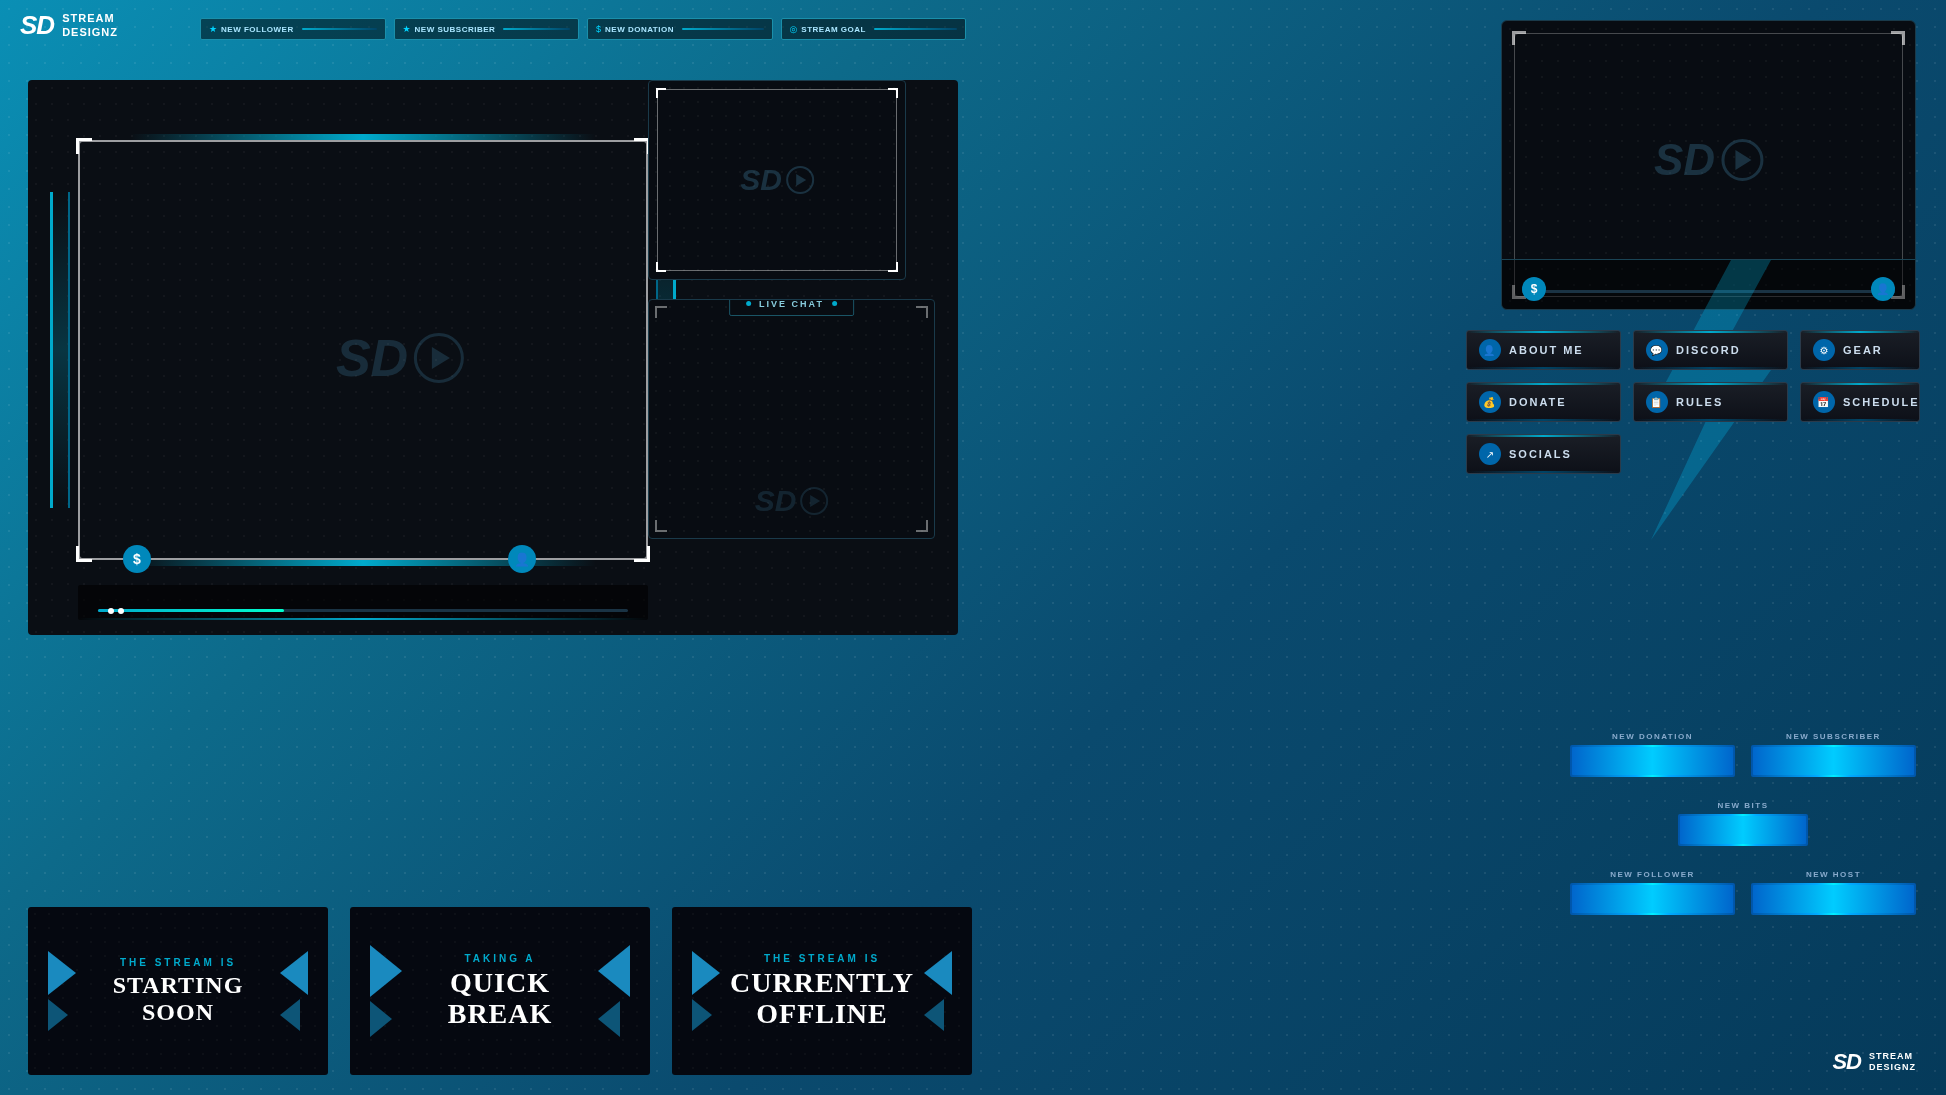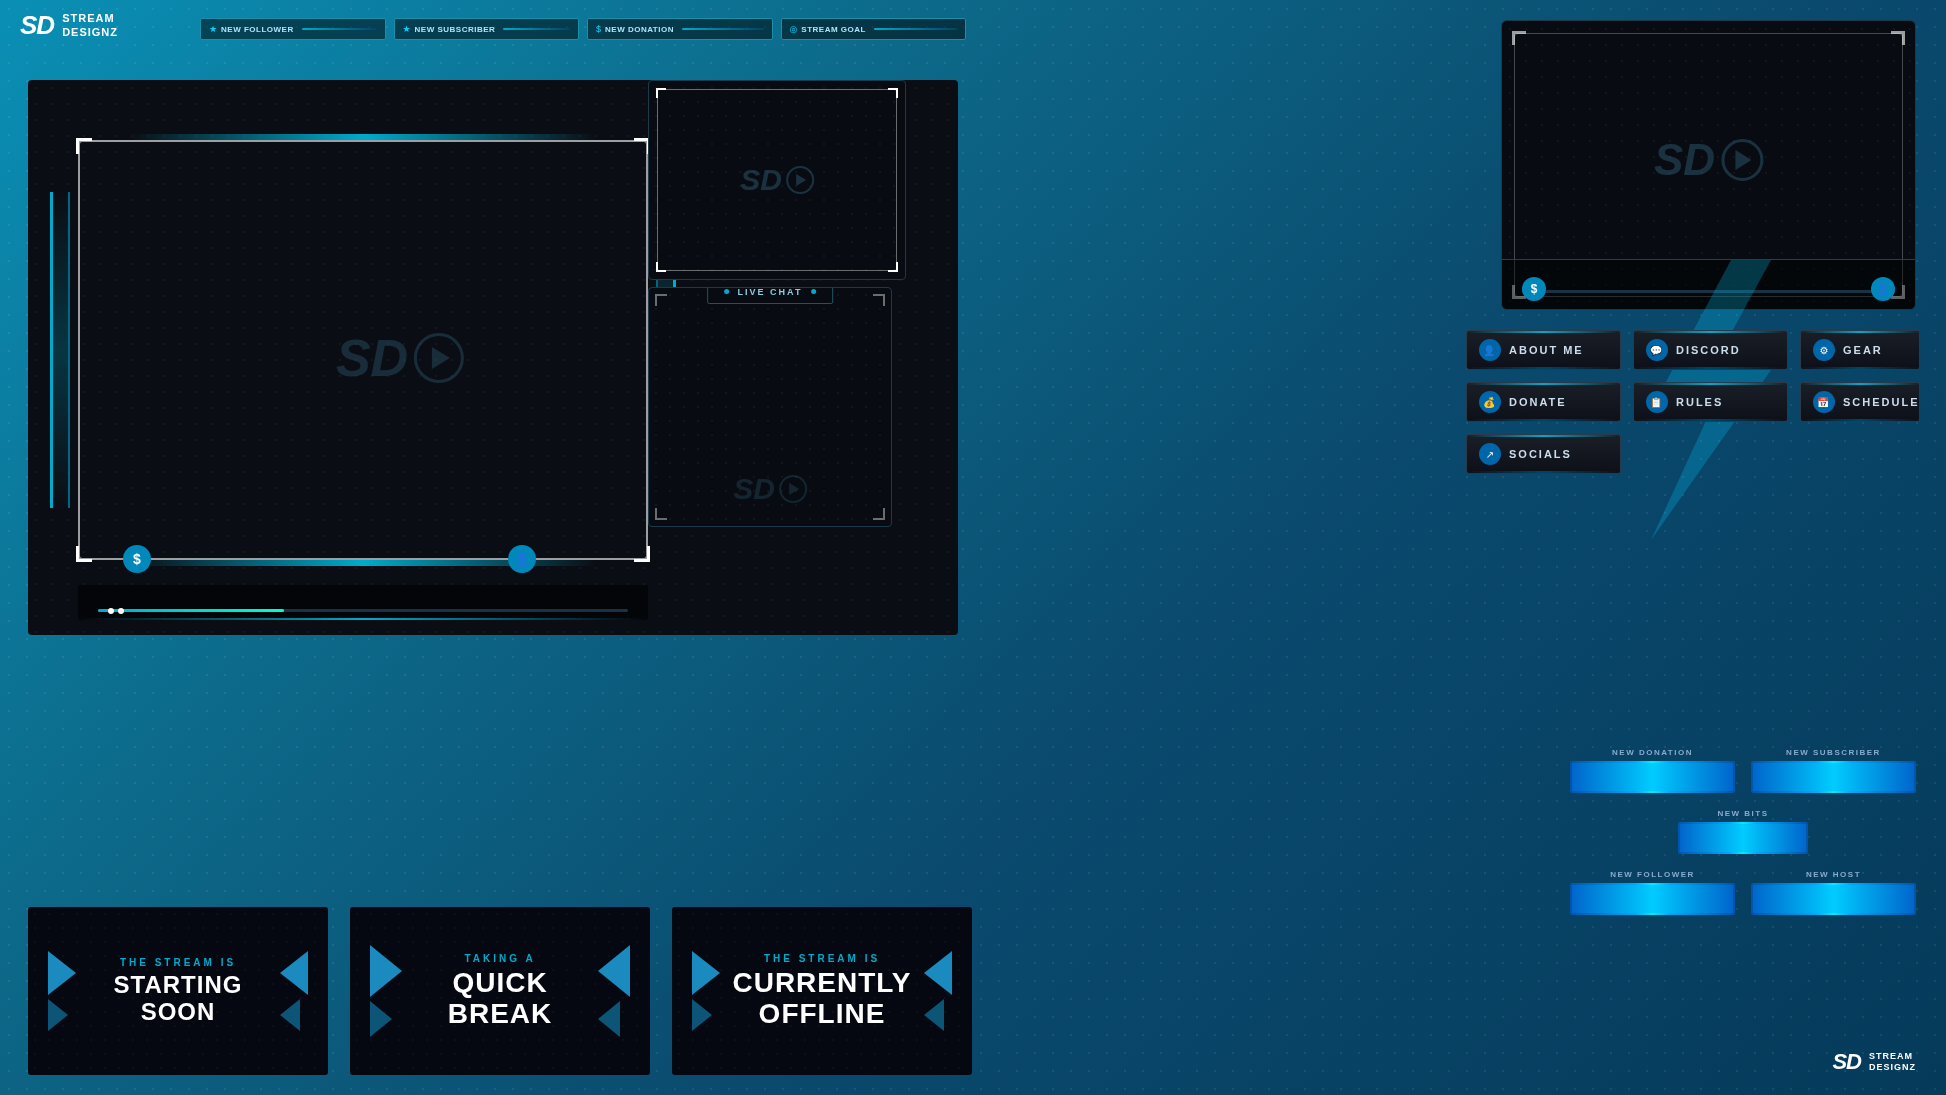--- a/index.html
+++ b/index.html
@@ -392,23 +392,23 @@
       height: 0;
       border-left: 10px solid #4488aa;
       border-top: 6px solid transparent;
       border-bottom: 6px solid transparent;
       margin-left: 2px;
     }
 
     
     .live-chat-panel {
       position: absolute;
-      top: 287px;
+      top: 299px;
       left: 648px;
-      width: 244px;
+      width: 287px;
       height: 240px;
       background: #080c12;
       border: 1px solid #1a3a4a;
       border-radius: 4px;
       overflow: hidden;
     }
 
     .live-chat-panel::before {
       content: '';
       position: absolute;
@@ -828,20 +828,21 @@
       margin-bottom: 4px;
     }
 
     .overlay-text .main-label {
       color: white;
       font-size: 26px;
       font-weight: 900;
       text-transform: uppercase;
       line-height: 1.1;
       letter-spacing: 1px;
+      font-family: Liberation Serif, serif;
     }
 
     
     .bottom-logo {
       position: absolute;
       bottom: 20px;
       right: 30px;
       display: flex;
       align-items: center;
       gap: 8px;
@@ -1041,21 +1042,21 @@
         <div class="alert-bar-label">NEW DONATION</div>
         <div class="alert-bar-visual"></div>
       </div>
       <div class="alert-bar-item">
         <div class="alert-bar-label">NEW SUBSCRIBER</div>
         <div class="alert-bar-visual"></div>
       </div>
     </div>
 
     <div class="alert-bar-group">
-      <div class="alert-bar-item" style="margin: 0 auto; width: 165px;">
+      <div class="alert-bar-item" style="margin: 8px auto; width: 165px;">
         <div class="alert-bar-label">NEW BITS</div>
         <div class="alert-bar-visual-bits"></div>
       </div>
     </div>
 
     <div class="alert-bar-group">
       <div class="alert-bar-item">
         <div class="alert-bar-label">NEW FOLLOWER</div>
         <div class="alert-bar-visual"></div>
       </div>

